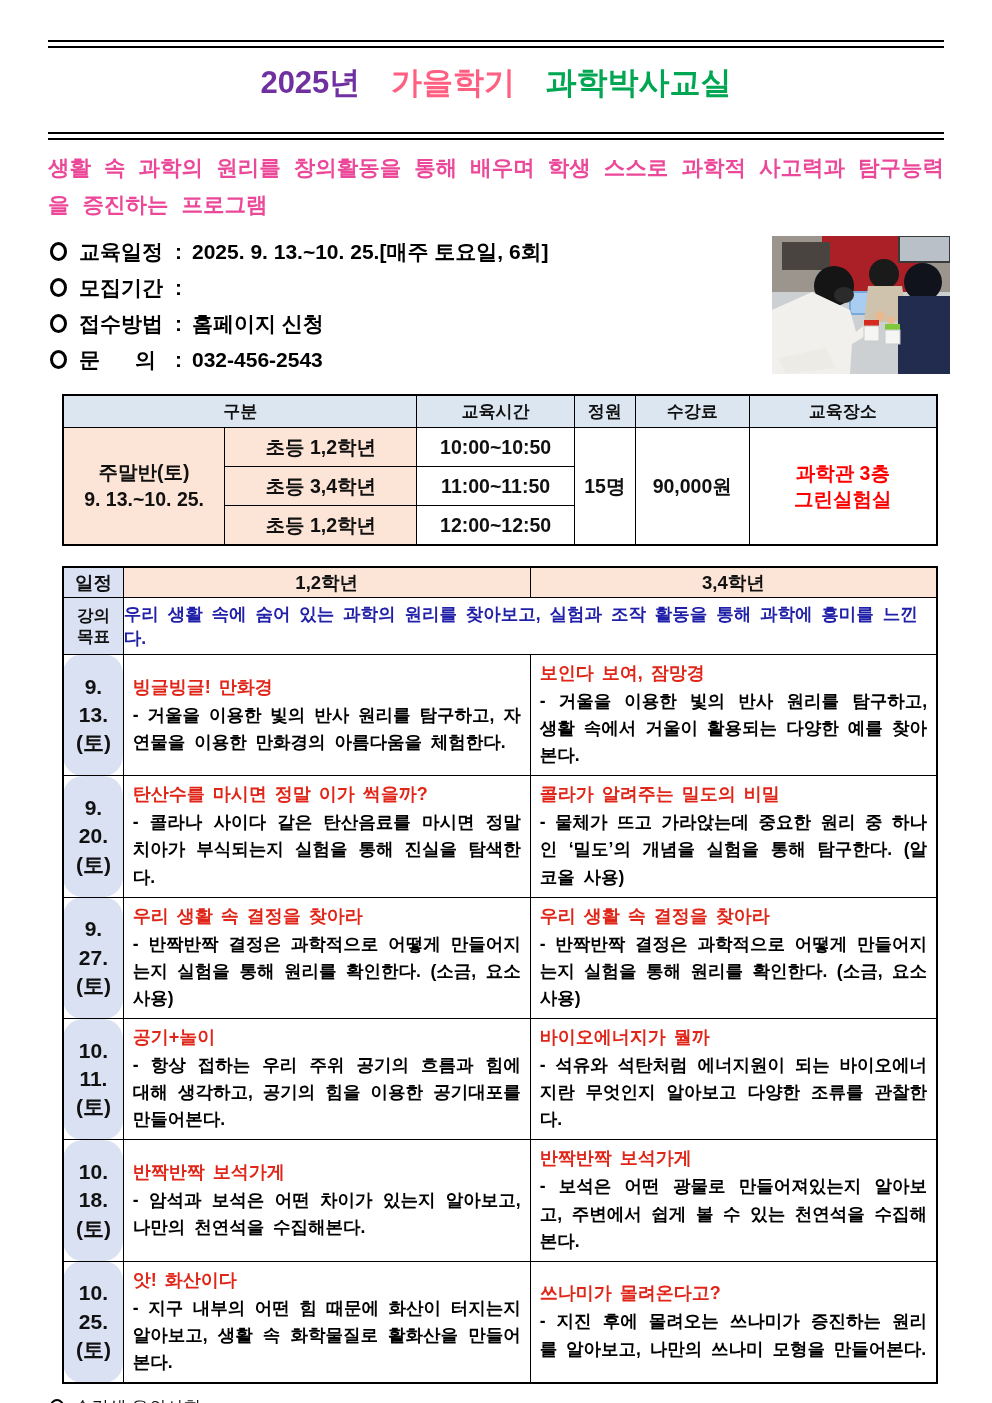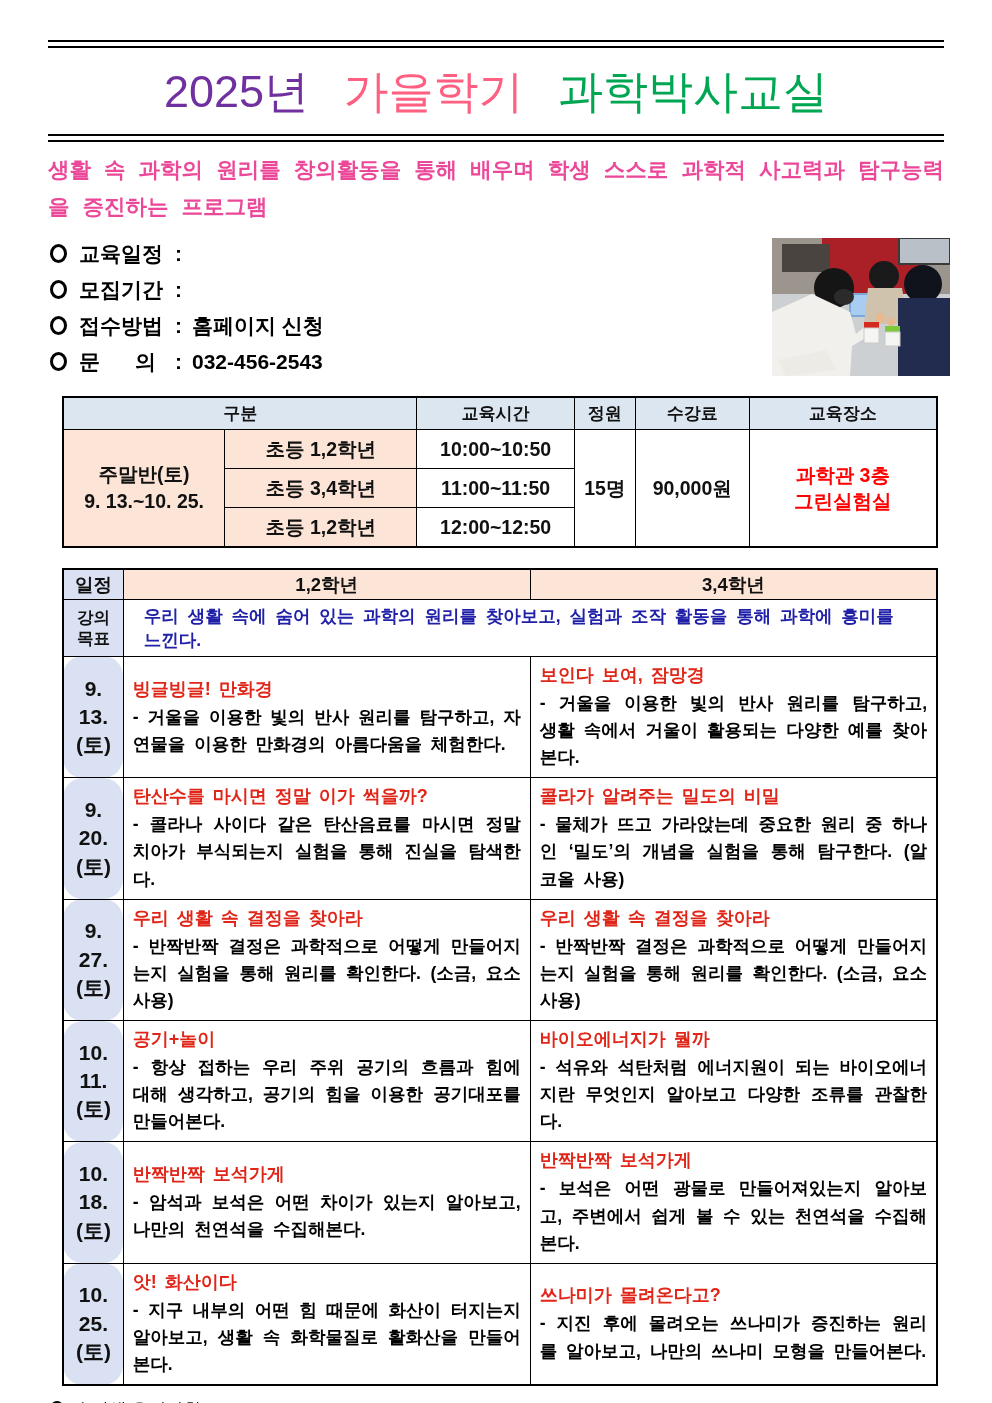--- a/index.html
+++ b/index.html
@@ -12,21 +12,21 @@
   body{
     height:1403px; overflow:hidden; position:relative;
     font-family:"Liberation Sans","DejaVu Sans",sans-serif; color:#111;
   }
   .page{padding:40px 48px 0 48px;}
 
   
   .double-rule{height:8px; border-top:2.5px solid #000; border-bottom:2.5px solid #000;}
 
   
-  .title{ text-align:center; font-size:45px; font-weight:400; letter-spacing:0px; padding:14px 0 12px 0; white-space:nowrap;}
+  .title{ text-align:center; font-size:31px; font-weight:700; letter-spacing:0px; padding:14px 0 28px 0; white-space:nowrap;}
   .title .t-year{color:var(--title-year);}
   .title .t-sem{color:var(--title-semester); margin-left:22px;}
   .title .t-prog{color:var(--title-program); margin-left:22px;}
 
   
   .intro{
     margin-top:10px; font-size:21.5px; font-weight:700; line-height:1.72;
     text-align:justify; word-spacing:7px; color:#ec4899;
   }
 
@@ -55,21 +55,21 @@
   .peach{background:var(--peach-bg);}
   .loc-red{color:var(--highlight-red); font-weight:700; line-height:1.35;}
   .group-cell{line-height:1.4;}
 
   .schedule{margin-top:20px;}
   .schedule .head td{height:30px; font-size:18.5px; font-weight:700;margin-top:18px;}
   .bluecol{background:var(--date-col-bg); font-weight:700;}
   .schedule .goal-label{font-size:16.5px; line-height:1.25; height:46px;}
   .goal-text{
     text-align:left; font-size:17.5px; font-weight:700; color:var(--goal-blue);
-    padding:4px 20px; word-spacing:4px;
+    padding:4px 0; word-spacing:4px;
   }
   .date-cell{font-size:21px; line-height:1.35; font-weight:700;border-radius:20px;}
   .lesson{ text-align:left; vertical-align:middle; padding:6px 9px; height:92.5px;}
   .lesson .ltitle{color:var(--lesson-title-red); font-size:18px; font-weight:700; margin-bottom:3px; word-spacing:3px;}
   .lesson .ldesc{font-size:17.5px; font-weight:600; color:#000; line-height:1.55; text-align:justify; word-spacing:4px;}
 
   
   .notes{margin-top:8px; padding-left:2px;}
   .note-line{display:flex; align-items:center; font-size:17.5px; font-weight:400; color:#111; height:29px;}
   .note-line .circ{
@@ -93,20 +93,21 @@
   <div class="double-rule"></div>
 
   <p class="intro">생활 속 과학의 원리를 창의활동을 통해 배우며 학생 스스로 과학적 사고력과 탐구능력을 증진하는 프로그램</p>
 
   <div class="info">
 
     <div class="info-row">
       <span class="marker-oval"></span>
       <span class="info-label">교육일정</span>
       <span class="info-colon">:</span>
+      <span class="info-value">2025. 9. 13.~10. 25.[매주 토요일, 6회]</span>
     </div>
 
     <div class="info-row">
       <span class="marker-oval"></span>
       <span class="info-label">모집기간</span>
       <span class="info-colon">:</span>
     </div>
 
     <div class="info-row">
       <span class="marker-oval"></span>

